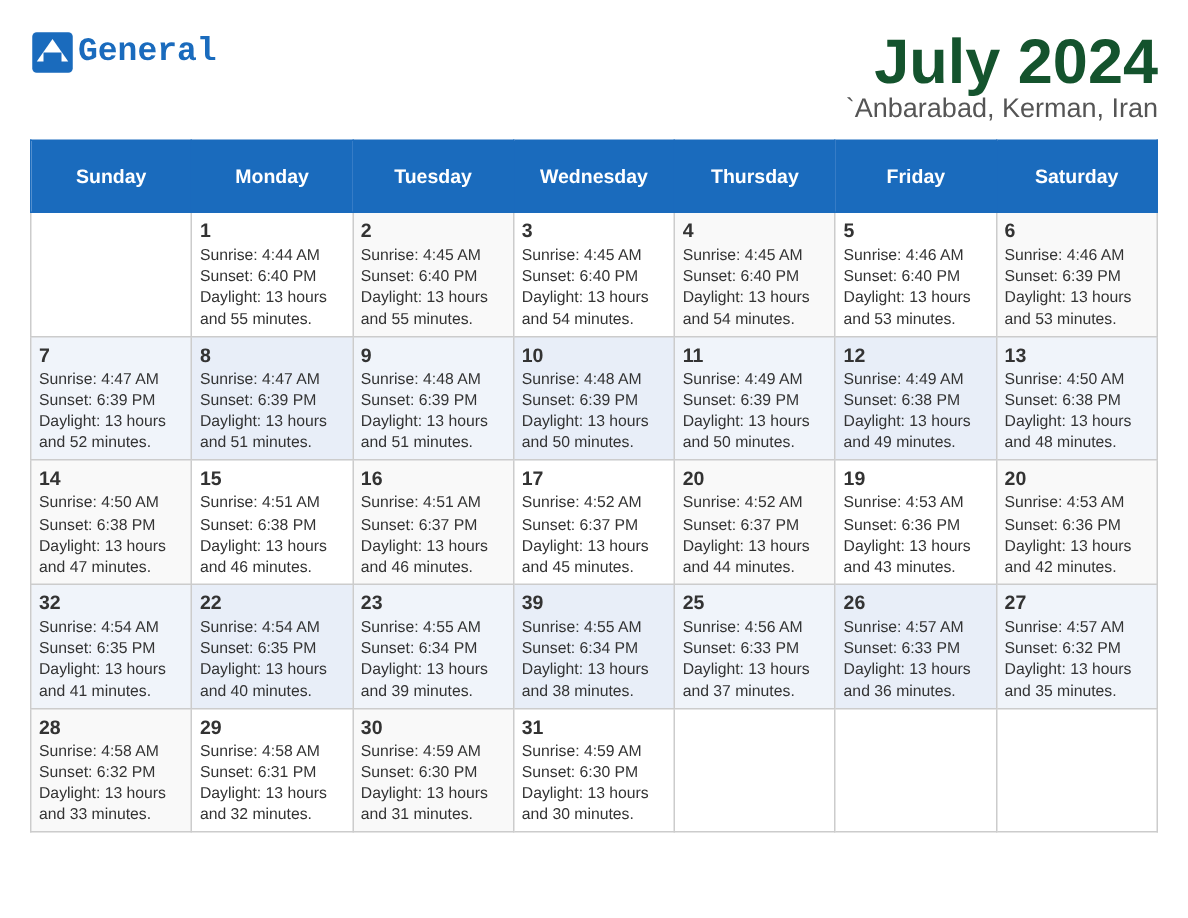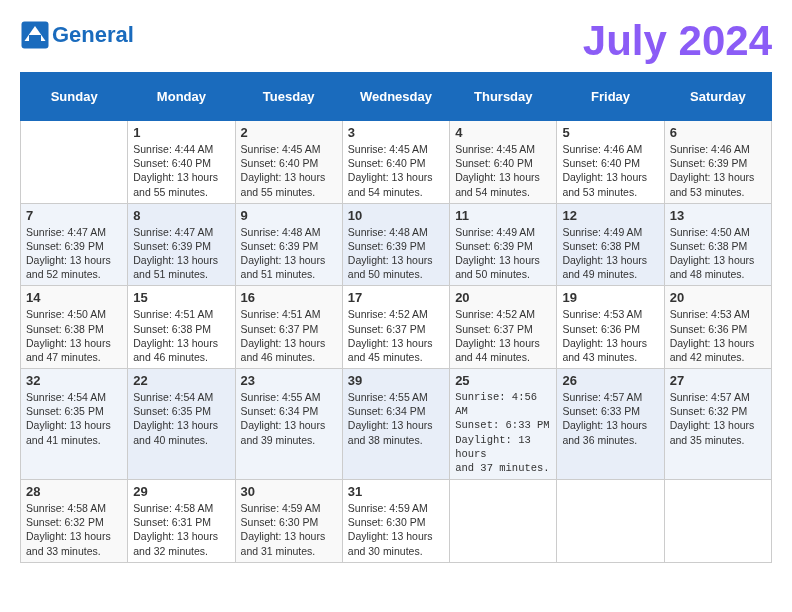--- a/index.html
+++ b/index.html
@@ -18,36 +18,37 @@
     }
     .logo {
       display: flex;
       align-items: center;
     }
     .logo-text {
       font-size: 22px;
       font-weight: bold;
       color: #333;
       line-height: 1.1;
+      font-family: Liberation Mono, monospace;
     }
     .logo-text span {
       color: #1a6bbd;
     }
     .logo-icon {
       width: 30px;
       height: 30px;
       margin-right: 2px;
     }
     .title-block {
       text-align: right;
     }
     .month-title {
       font-size: 42px;
       font-weight: bold;
-      color: #8b5cf6;
+      color: #14532d;
       line-height: 1;
     }
     .location {
       font-size: 18px;
       color: #555;
     }
     table {
       width: 100%;
       border-collapse: collapse;
       table-layout: fixed;
@@ -103,20 +104,21 @@
       <rect x="2" y="2" width="36" height="36" rx="4" fill="#1a6bbd"></rect>
       <polygon points="20,8 34,28 6,28" fill="white"></polygon>
       <rect x="12" y="20" width="16" height="12" fill="#1a6bbd"></rect>
     </svg>
     <div class="logo-text">
       <div><span>General</span></div>
     </div>
   </div>
   <div class="title-block">
     <div class="month-title">July 2024</div>
+    <div class="location">`Anbarabad, Kerman, Iran</div>
   </div>
 </div>
 
 <table>
   <thead>
     <tr>
     <th>Sunday</th>
         <th>Monday</th>
         <th>Tuesday</th>
         <th>Wednesday</th>
@@ -297,21 +299,21 @@
         </td>
         <td>
           <span class="day-num">39</span>
           <div class="day-info" style="white-space: pre-line;">Sunrise: 4:55 AM
 Sunset: 6:34 PM
 Daylight: 13 hours
 and 38 minutes.</div>
         </td>
         <td>
           <span class="day-num">25</span>
-          <div class="day-info" style="white-space: pre-line; font-family: Liberation Mono, monospace;">Sunrise: 4:56 AM
+          <div class="day-info" style="white-space: pre-line;">Sunrise: 4:56 AM
 Sunset: 6:33 PM
 Daylight: 13 hours
 and 37 minutes.</div>
         </td>
         <td>
           <span class="day-num">26</span>
           <div class="day-info" style="white-space: pre-line;">Sunrise: 4:57 AM
 Sunset: 6:33 PM
 Daylight: 13 hours
 and 36 minutes.</div>

